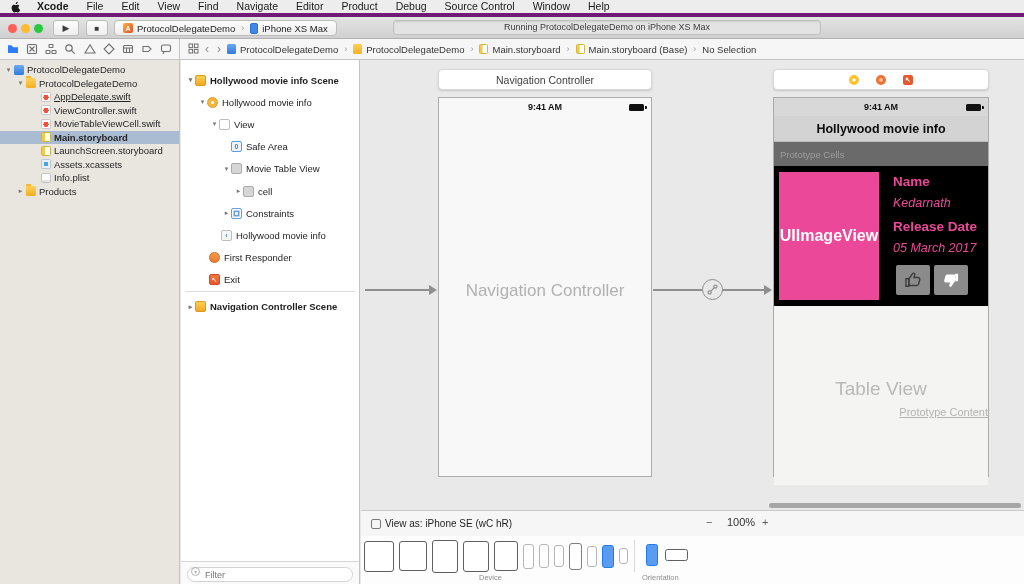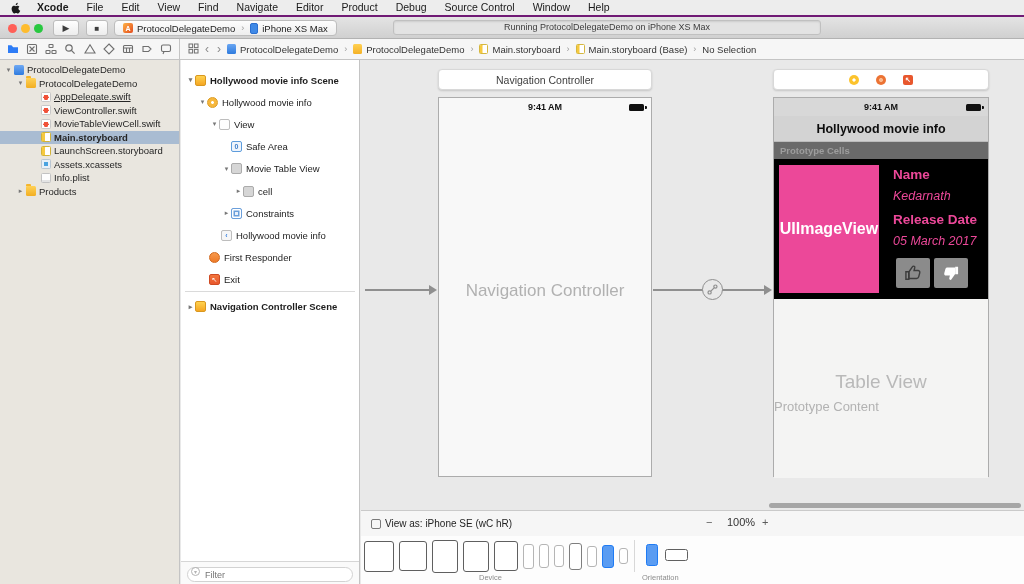--- a/index.html
+++ b/index.html
@@ -1,21 +1,21 @@
 <!DOCTYPE html>
 <html><head>
 <meta charset="utf-8">
 <style>
   * { box-sizing: border-box; margin: 0; padding: 0; }
   html,body { width:1024px; height:584px; overflow:hidden; }
   body { font-family:"Liberation Sans", sans-serif; background:#e9e9e9; position:relative; color:#222; }
   #app { position:absolute; inset:0; width:1024px; height:584px; }
 
   
-  .menubar { position:absolute; top:0; left:0; right:0; height:17px; background:#ededed; border-bottom:2px solid #701a75; display:flex; align-items:center; padding-left:8px; font-size:10.5px; color:#1a1a1a; z-index:30; }
+  .menubar { position:absolute; top:0; left:0; right:0; height:17px; background:#ededed; border-bottom:4px solid #701a75; display:flex; align-items:center; padding-left:8px; font-size:10.5px; color:#1a1a1a; z-index:30; }
   .menu-item { padding:0 9px; line-height:17px; }
   .menu-item.app { font-weight:bold; }
   .apple-ico { width:12px; height:12px; margin:0 6px 0 2px; display:inline-block; }
 
   
   .toolbar { position:absolute; top:17px; left:0; right:0; height:22px; background:linear-gradient(#e4e4e4,#d0d0d0); border-bottom:1px solid #b2b2b2; z-index:29; }
   .tl { position:absolute; top:7px; width:9px; height:9px; border-radius:50%; }
   .tb-btn { position:absolute; top:3px; height:16px; background:linear-gradient(#fefefe,#ededed); border:1px solid #bdbdbd; border-radius:3px; display:flex; align-items:center; justify-content:center; color:#3c3c3c; }
   .scheme { position:absolute; left:114px; top:3px; height:16px; background:linear-gradient(#fdfdfd,#eeeeee); border:1px solid #bdbdbd; border-radius:4px; display:flex; align-items:center; padding:0 8px; gap:4px; font-size:9.5px; color:#222; }
   .app-badge { width:10px; height:10px; border-radius:2px; background:linear-gradient(135deg,#ffb347,#e34b1e); color:#fff; font-size:7px; font-weight:bold; display:flex; align-items:center; justify-content:center; flex:none; }
@@ -84,32 +84,32 @@
   .dot-exit { border-radius:2px; background:#e8572d; color:#fff; font-size:7px; line-height:10px; text-align:center; font-weight:bold; }
 
   .device-frame { position:absolute; top:37px; height:380px; background:#f8f8f8; border:1px solid #acacac; }
   .statusbar { position:relative; height:18px; display:flex; align-items:center; justify-content:center; font-size:9px; font-weight:bold; color:#111; }
   .battery { position:absolute; right:7px; top:6px; width:15px; height:7px; background:#101010; border-radius:1.5px; }
   .battery::after { content:""; position:absolute; right:-2.5px; top:2px; width:1.8px; height:3px; background:#101010; border-radius:0 1px 1px 0; }
   .nc-center { position:absolute; top:183px; left:0; right:0; text-align:center; font-size:17px; color:#b1b1b1; }
 
   .mv-status { background:#d8d8d8; }
   .mv-nav { height:26px; background:#d3d3d3; border-bottom:1px solid #bcbcbc; display:flex; align-items:center; justify-content:center; font-size:12.5px; font-weight:bold; color:#0d0d0d; }
-  .mv-section { height:17px; background:#6a6a6a; color:#9d9d9d; font-weight:bold; font-size:9.5px; display:flex; align-items:center; padding-left:6px; }
+  .mv-section { height:24px; background:#6a6a6a; color:#9d9d9d; font-weight:normal; font-size:9.5px; display:flex; align-items:center; padding-left:6px; }
   .mv-cell { height:140px; background:#000; position:relative; }
   .img-box { position:absolute; left:5px; top:6px; width:100px; height:128px; background:#ec4899; display:flex; align-items:center; justify-content:center; color:#fff; font-weight:bold; font-size:16px; }
   .ct { position:absolute; left:119px; color:#ec4899; white-space:nowrap; }
   .ct-name { top:8px; font-size:13.5px; font-weight:bold; }
   .ct-nameval { top:30px; font-size:12.5px; font-style:italic; }
   .ct-rel { top:53px; font-size:13.5px; font-weight:bold; }
   .ct-relval { top:75px; font-size:12.5px; font-style:italic; }
   .thumb-btn { position:absolute; top:99px; width:34px; height:30px; background:#8b8b8b; border-radius:2px; display:flex; align-items:center; justify-content:center; }
   .mv-table { height:179px; background:#f4f4f3; position:relative; }
   .tv-label { position:absolute; top:72px; left:0; right:0; text-align:center; font-size:19px; color:#b9b9b9; }
-  .tv-sub { position:absolute; top:100px; left:0; right:0; text-align:left; font-size:13px; color:#b2b2b2; }
+  .tv-sub { position:absolute; top:100px; left:0; right:0; text-align:right; font-size:11px; color:#b2b2b2;text-decoration:underline; }
 
   .hscroll { position:absolute; top:443px; left:408px; right:3px; height:5px; border-radius:3px; background:#a6a6a6; }
 
   
   .viewas { position:absolute; top:450px; left:0; right:0; height:26px; background:#f6f6f6; border-top:1px solid #cacaca; display:flex; align-items:center; font-size:10px; color:#1e1e1e; }
   .va-toggle { width:10px; height:10px; border:1px solid #7a7a7a; border-radius:2px; margin-left:10px; flex:none; }
   .va-text { margin-left:4px; }
   .zoomctl { position:absolute; font-size:11px; color:#5c5c5c; top:5px; }
   .devicebar { position:absolute; top:476px; left:0; right:0; bottom:0; background:#fdfdfd; }
   .dev-row { position:absolute; left:3px; top:2px; height:36px; display:flex; align-items:center; gap:5px; }

